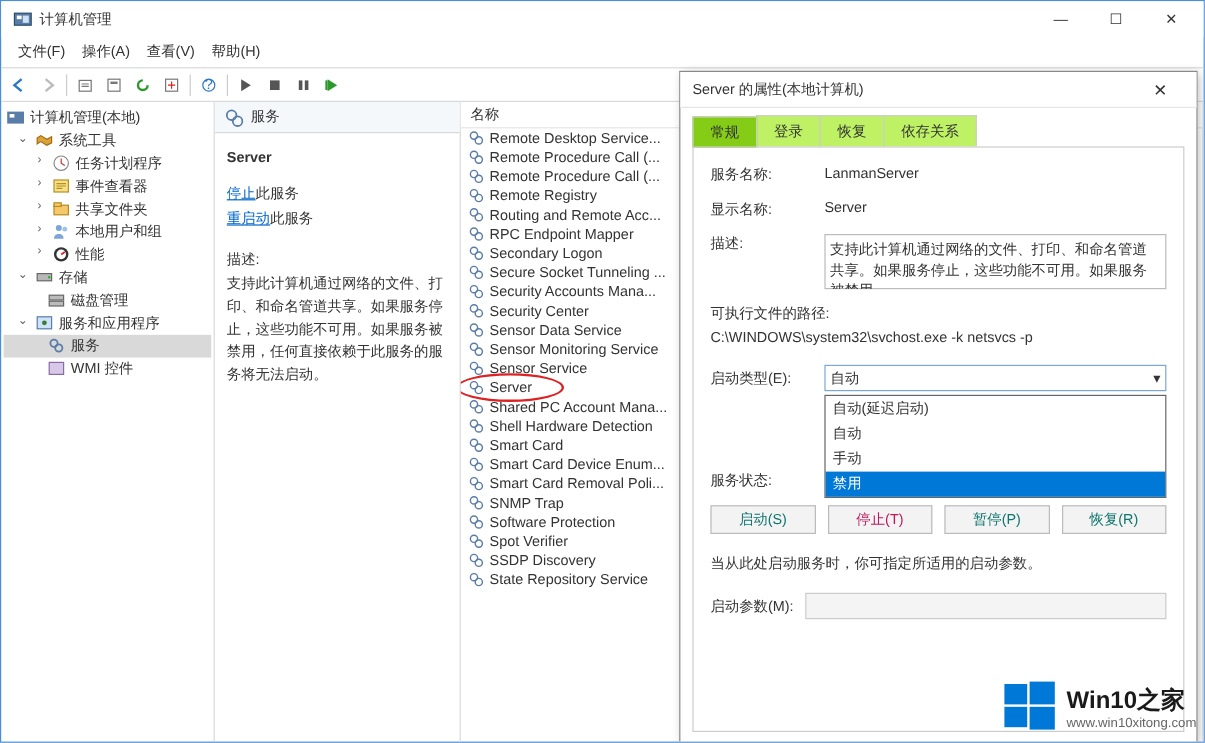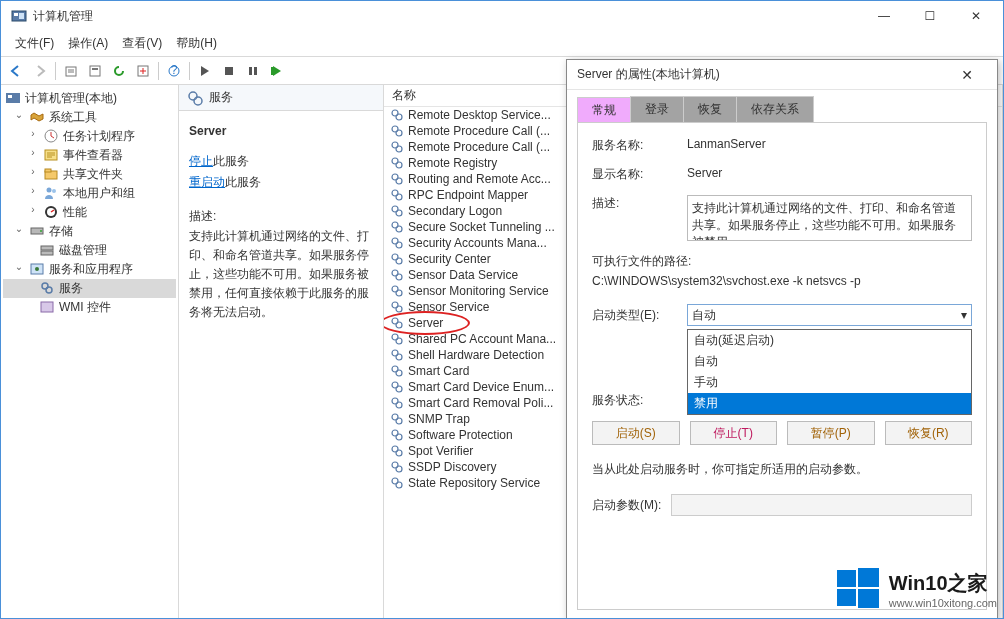--- a/index.html
+++ b/index.html
@@ -32,33 +32,33 @@
 .svc-list{flex:1;overflow:auto}
 .svc-item{display:flex;align-items:center;gap:4px;padding:1px 6px;white-space:nowrap}
 .svc-item .gi{width:14px;height:14px;flex:0 0 14px}
 .ellipse{position:absolute;border:2px solid #d22;border-radius:50%;pointer-events:none}
 
 .dialog{position:absolute;left:565px;top:58px;width:432px;height:560px;background:#fff;border:1px solid #888;box-shadow:2px 2px 8px rgba(0,0,0,.25);z-index:10}
 .dlg-title{height:30px;display:flex;align-items:center;padding:0 10px;background:#fff;border-bottom:1px solid #e5e5e5}
 .dlg-title .spacer{flex:1}
 .dlg-close{width:40px;height:30px;display:flex;align-items:center;justify-content:center;font-size:14px}
 .tabs{display:flex;padding:6px 10px 0 10px}
-.tab{padding:4px 14px;border:1px solid #ccc;border-bottom:none;margin-right:-1px;background:#a3a3a3}
-.tab.active{background:#f0abfc;position:relative;top:1px}
+.tab{padding:4px 14px;border:1px solid #ccc;border-bottom:none;margin-right:-1px;background:#bef264}
+.tab.active{background:#84cc16;position:relative;top:1px}
 .tab-body{border:1px solid #ccc;margin:0 10px 10px;padding:14px 14px 10px;height:calc(100% - 30px - 28px - 12px);position:relative}
 .frow{display:flex;margin-bottom:12px;align-items:flex-start}
 .flabel{width:95px;flex:0 0 95px}
 .fval{flex:1}
 .descbox{border:1px solid #bbb;padding:4px;height:46px;overflow:auto;line-height:1.4;width:100%}
 .sel-input{width:100%;height:22px;border:1px solid #7aa7d8;background:#fff;padding:0 4px;display:flex;align-items:center;justify-content:space-between}
 .dropdown{position:absolute;border:1px solid #666;background:#fff;z-index:20}
 .dropdown div{padding:2px 6px}
 .dropdown .hl{background:#0078d7;color:#fff}
 .btnrow{display:flex;gap:10px;margin:10px 0 16px}
-.wbtn{flex:1;height:24px;border:1px solid #bbb;background:#f3f3f3;display:flex;align-items:center;justify-content:center;color:#a16207}
+.wbtn{flex:1;height:24px;border:1px solid #bbb;background:#f3f3f3;display:flex;align-items:center;justify-content:center;color:#0f766e}
 .wbtn.en{color:#be185d}
 .param-row{display:flex;align-items:center;margin-top:6px}
 .param-row input{flex:1;height:22px;border:1px solid #ccc;background:#f4f4f4;margin-left:10px}
 .watermark{position:absolute;right:6px;bottom:6px;display:flex;align-items:center;gap:8px;z-index:50}
 .wm-logo{width:46px;height:46px}
 .wm-text .t1{font-size:20px;font-weight:600;color:#1a1a1a}
 .wm-text .t2{font-size:11px;color:#666}
 
 svg{display:block}
 </style>

